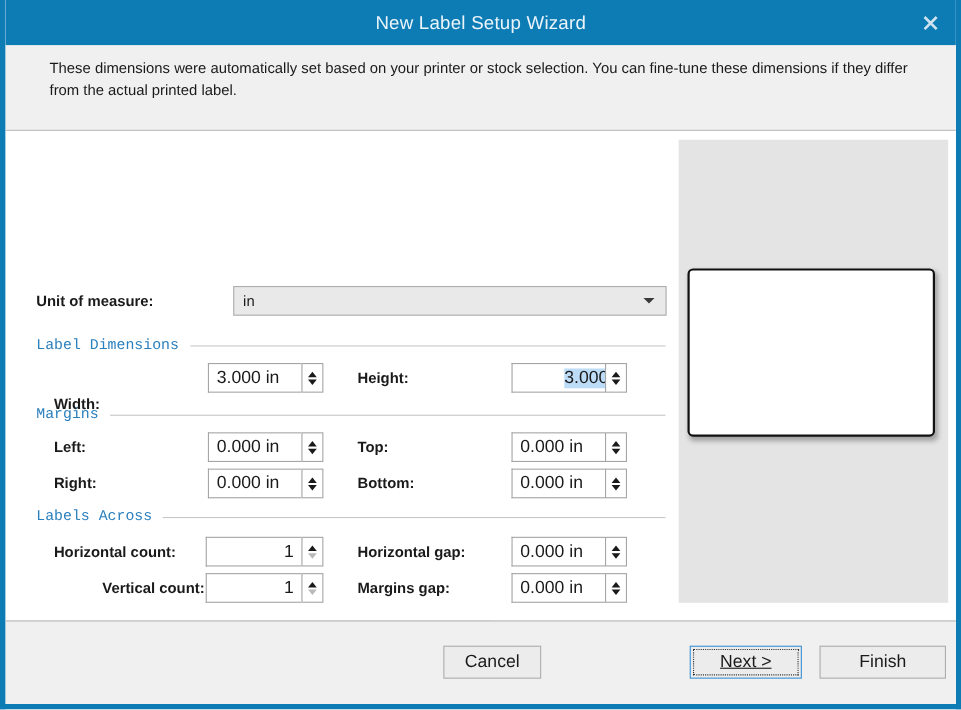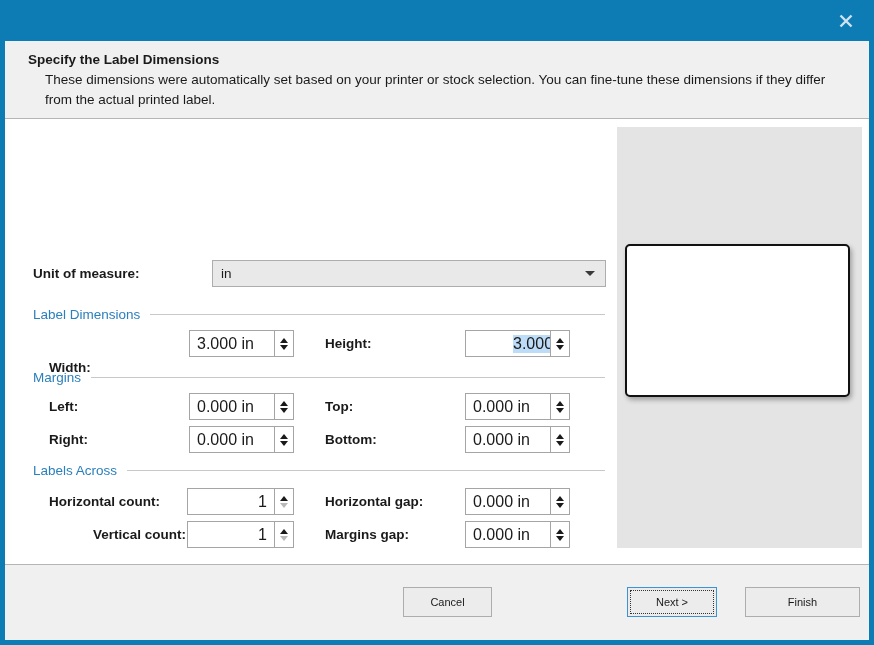--- a/index.html
+++ b/index.html
@@ -106,20 +106,21 @@
     display: flex;
     align-items: center;
     left: 28px;
     right: 10px;
   }
   .section-title {
     font-size: 13.5px;
     color: #2a7fbd;
     white-space: nowrap;
     padding-right: 10px;
+    font-family: Liberation Mono, monospace;
   }
   .section-rule {
     flex: 1;
     height: 1px;
     background: #c8c8c8;
   }
 
   
   .combo {
     position: absolute;
@@ -253,21 +254,21 @@
     border-top: 1px solid #b5b5b5;
     box-sizing: border-box;
   }
   .btn {
     position: absolute;
     top: 22px;
     height: 30px;
     box-sizing: border-box;
     background: #ececec;
     border: 1px solid #adadad;
-    font-size: 11px;
+    font-size: 16px;
     color: #1a1a1a;
     font-family: "Liberation Sans", sans-serif;
     display: flex;
     align-items: center;
     justify-content: center;
     cursor: pointer;
     padding: 0;
   }
   .btn.default {
     border: 1px solid #3b93d6;
@@ -278,31 +279,31 @@
     border: 1px dotted #333333;
     pointer-events: none;
   }
 </style>
 </head>
 <body>
 
 <div class="dialog">
 
   <div class="titlebar">
+    <span class="titlebar-text">New Label Setup Wizard</span>
     <div class="close-btn">
       <span>
         <svg width="20" height="20" viewBox="0 0 20 20">
           <path d="M4.5 4.5 L15.5 15.5 M15.5 4.5 L4.5 15.5" stroke="#cfe3ef" stroke-width="2.4" stroke-linecap="butt"></path>
         </svg>
       </span>
     </div>
   </div>
 
   <div class="header">
-    <div class="header-title">Specify the Label Dimensions</div>
     <div class="header-desc">These dimensions were automatically set based on your printer or stock selection. You can fine-tune these dimensions if they differ from the actual printed label.</div>
   </div>
 
   <div class="body-area">
 
     <div class="form-area">
 
       <div class="row" style="left:28px; top:147px;">
         <span class="field-label">Unit of measure:</span>
       </div>
@@ -456,20 +457,20 @@
     </div>
 
     <div class="preview">
       <div class="label-rect"></div>
     </div>
 
   </div>
 
   <div class="footer">
     <button class="btn" style="left:398px; width:89px;">Cancel</button>
-    <button class="btn default" style="left:622px; width:90px;">
+    <button class="btn default" style="left:622px; width:102px;text-decoration:underline;">
       <span class="focus-ring"></span>
       <span>Next &gt;</span>
     </button>
     <button class="btn" style="left:740px; width:115px;">Finish</button>
   </div>
 
 </div>
 
 </body></html>

